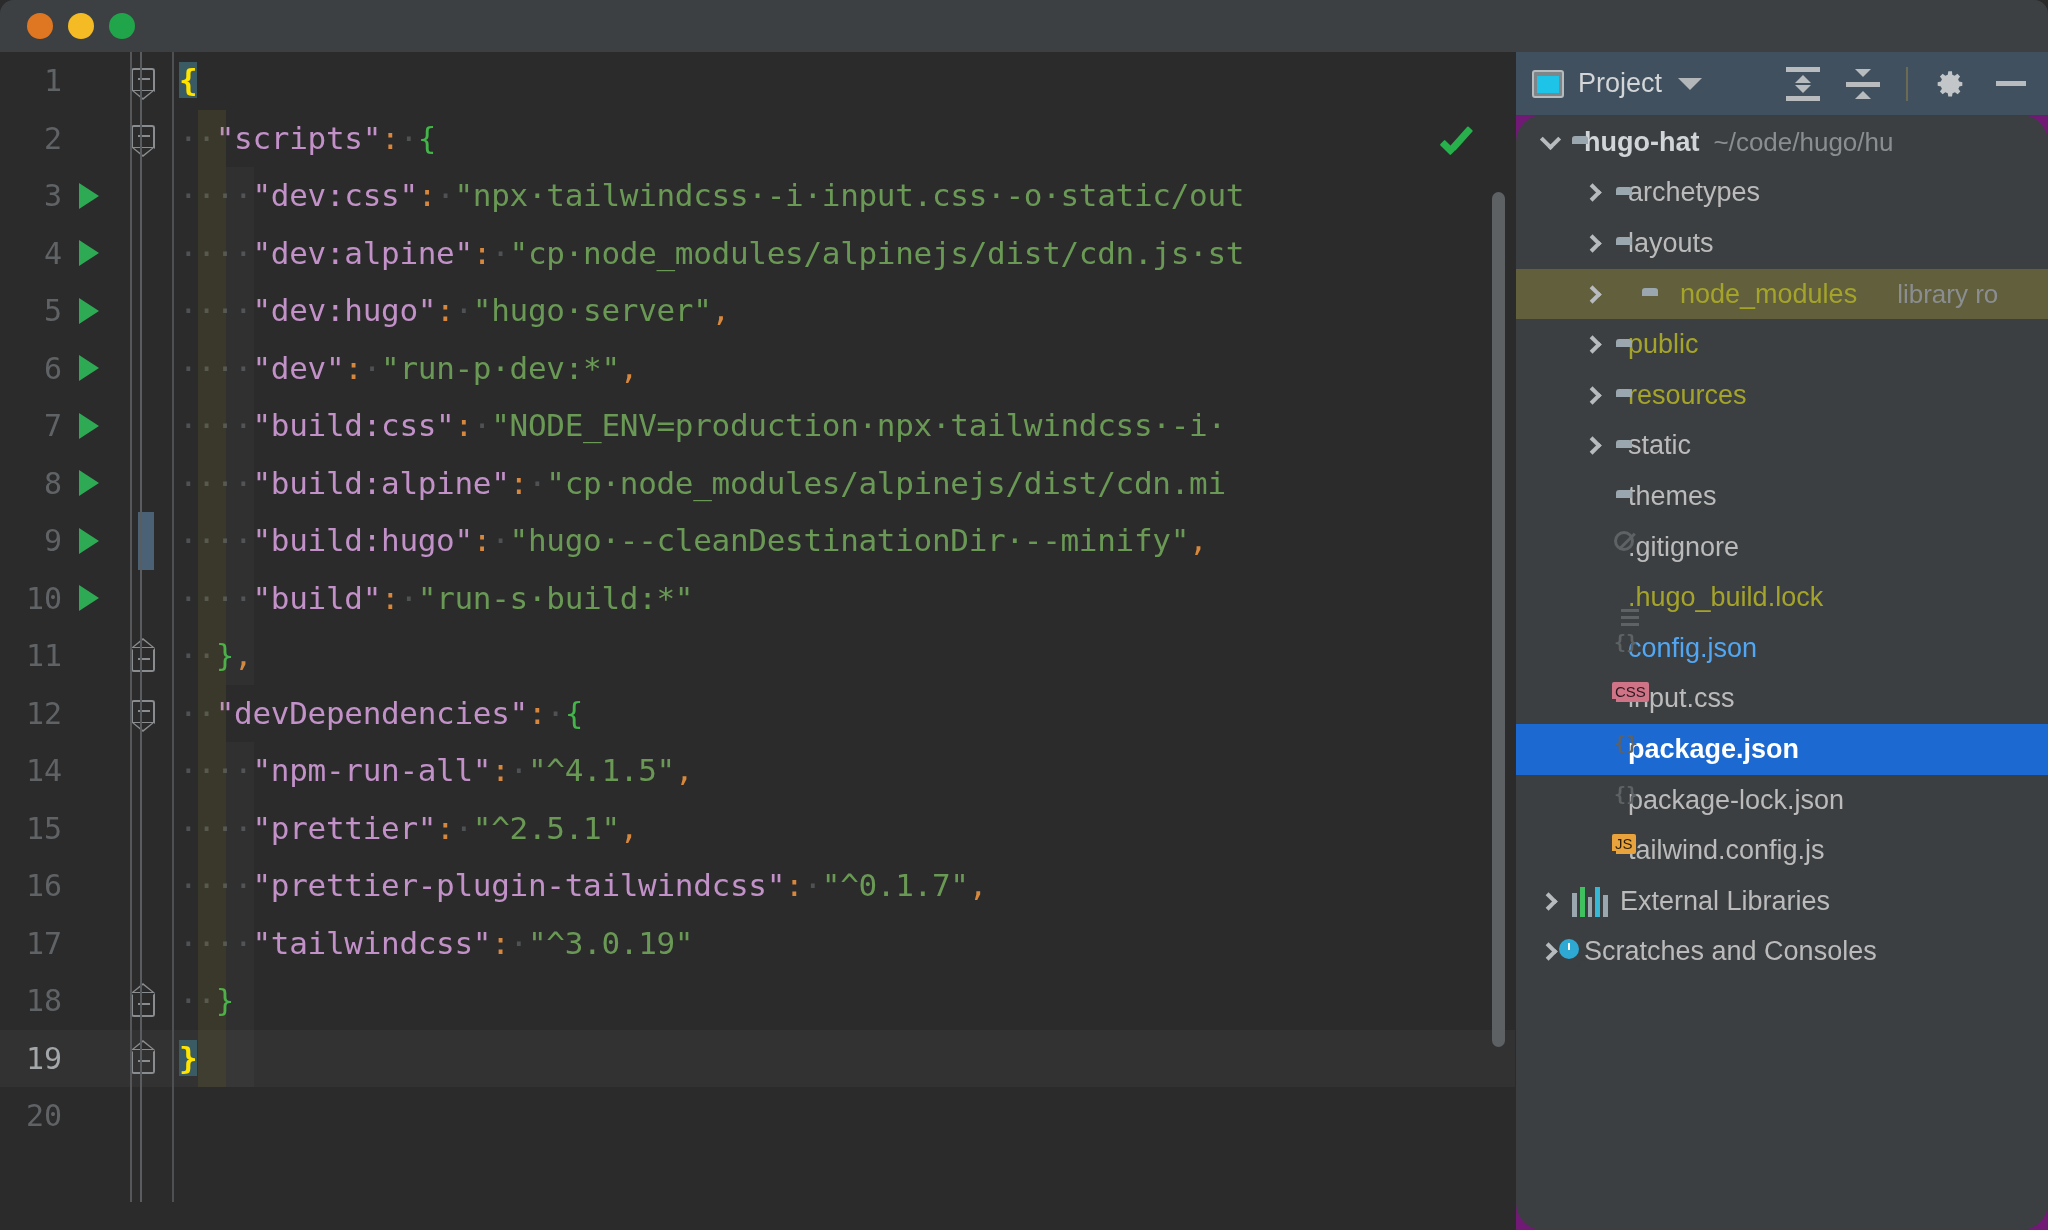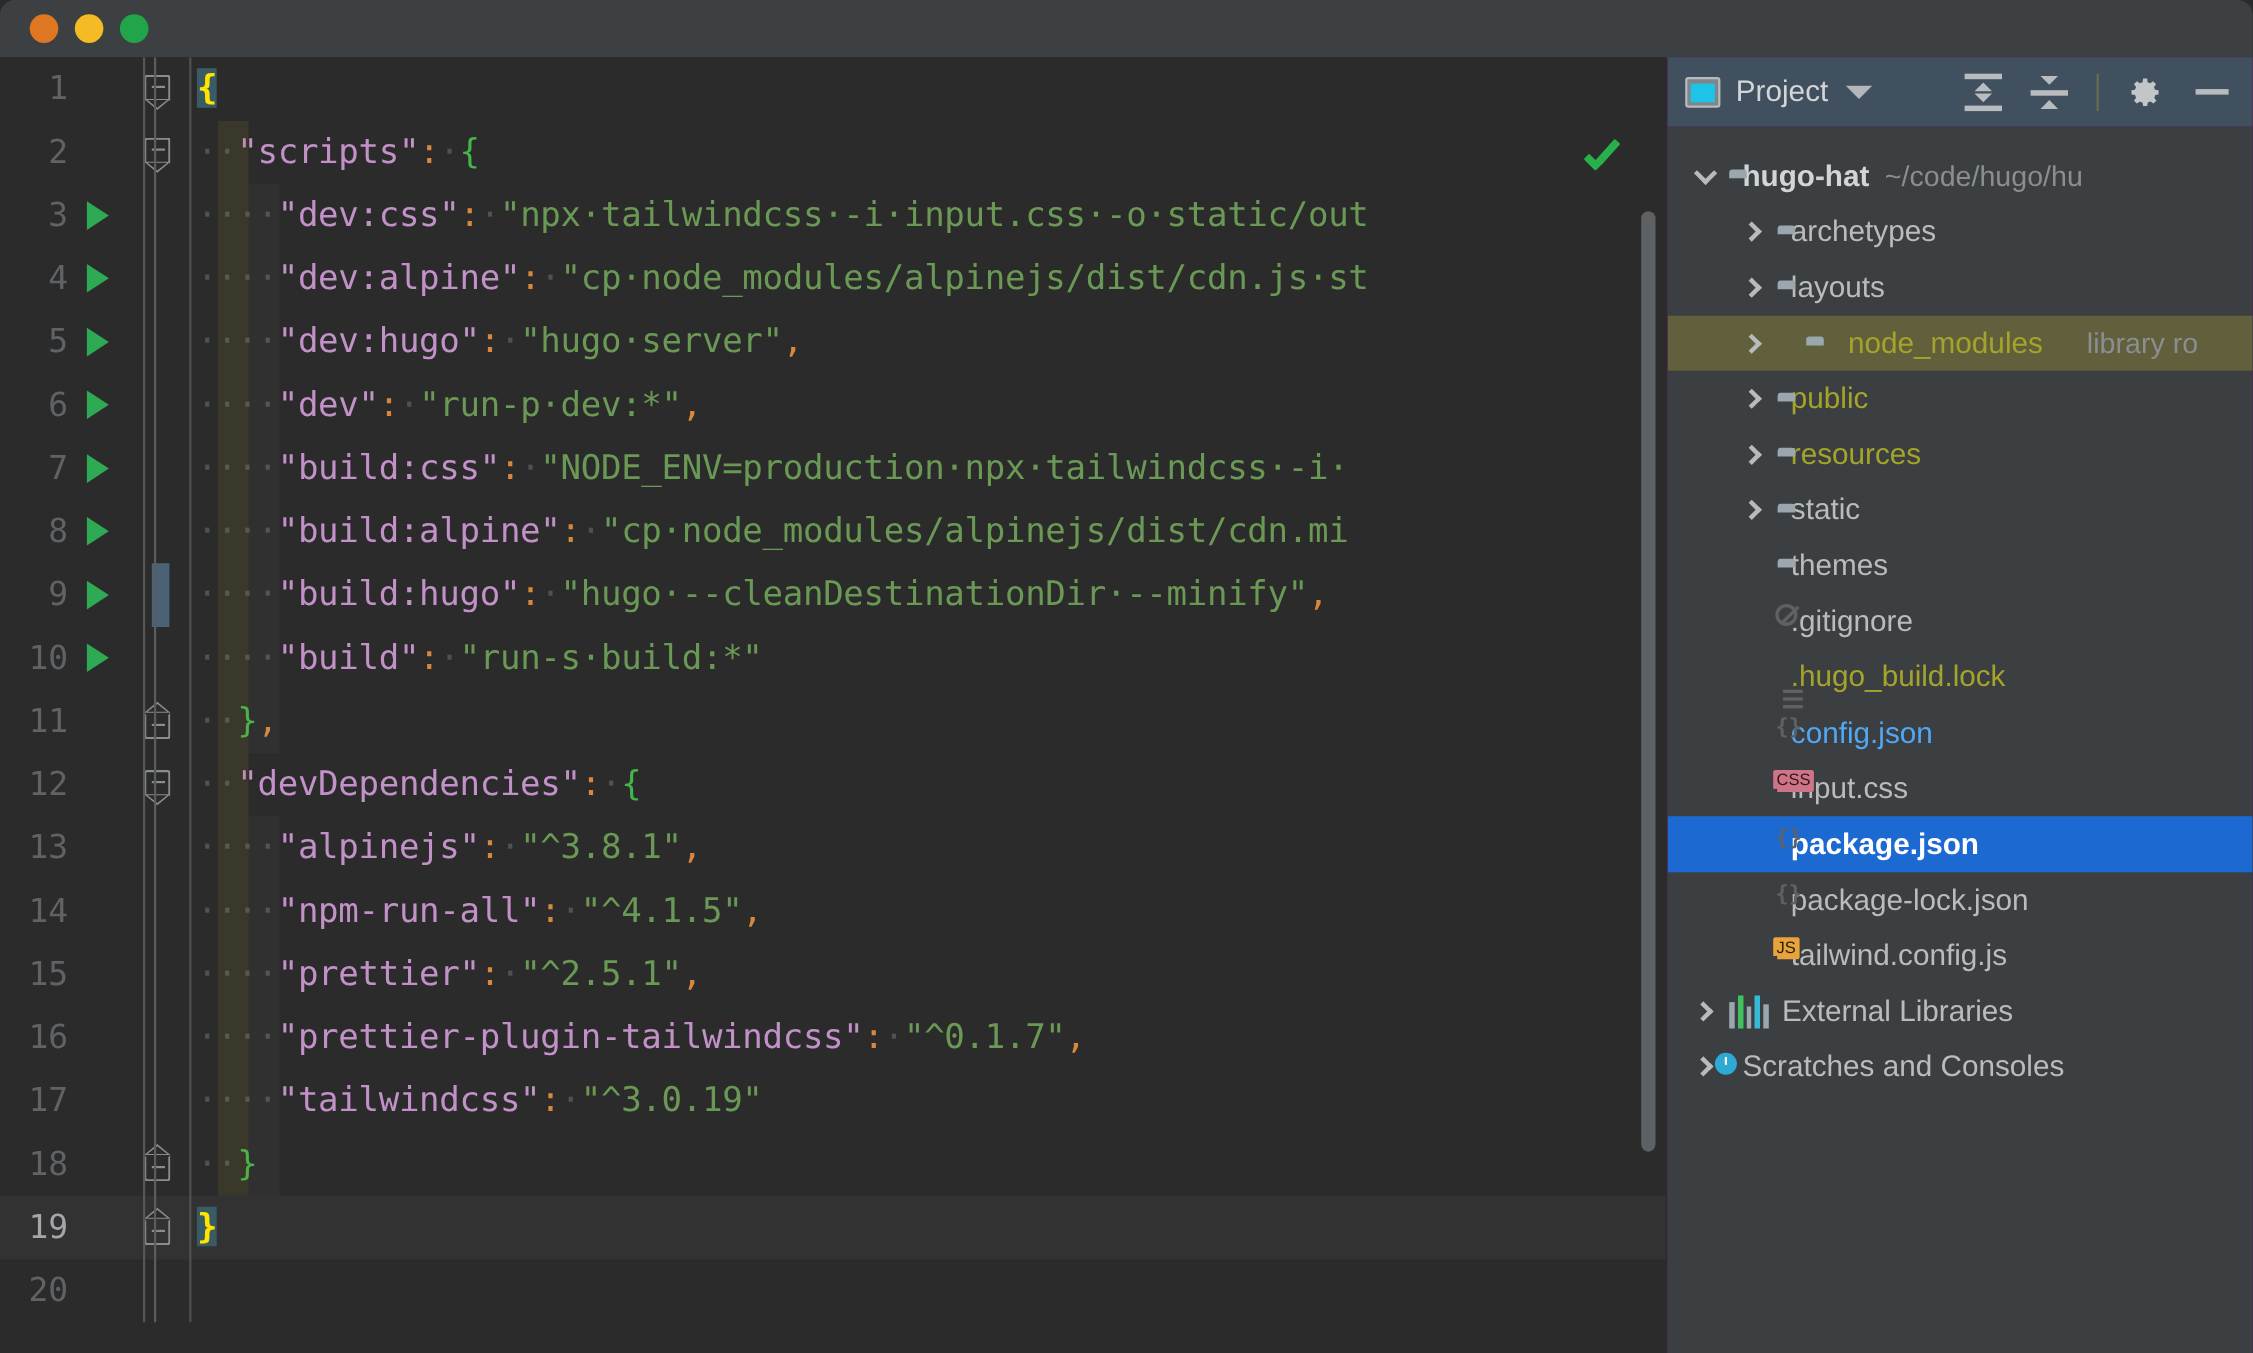--- a/index.html
+++ b/index.html
@@ -325,22 +325,23 @@
     border-left: 8px solid transparent; border-right: 8px solid transparent;
     border-bottom: 8px solid #b8bcbf;
   }
   .hdr-sep { width: 2px; height: 34px; background: #6a6b52; flex: none; margin: 0 6px; }
   .ic-minimize { width: 30px; height: 5px; background: #b8bcbf; }
 
   
   .tree {
     flex: 1;
     background: #3c3f41;
-    padding-top: 20px;
+    padding-top: 2px;
     overflow: hidden;
+    border-radius: 27px;
   }
   .tnode {
     display: flex;
     align-items: center;
     height: 50.6px;
     white-space: nowrap;
     padding-right: 4px;
   }
   .tnode.sel { background: #1d69d2; }
   .tnode.hl  { background: #615f3c; gap: 26px; }
@@ -606,28 +607,20 @@
                 <span class="fold-mark top">
                   <i class="box"></i>
                   <i class="tipd"></i>
                 </span>
               </span>
             </div>
             <div class="code"><span class="inner"><span class="t-dot">··</span><span class="t-key">"devDependencies"</span><span class="t-punct">:</span><span class="t-dot">·</span><span class="t-brace">{</span></span></div>
           </div>
           <div class="row">
             <div class="gutter">
-              <span class="lineno">13</span>
-              <span class="run-arrow"></span>
-              <span class="fold-col"></span>
-            </div>
-            <div class="code"><span class="inner"><span class="t-dot">····</span><span class="t-key">"alpinejs"</span><span class="t-punct">:</span><span class="t-dot">·</span><span class="t-str">"^3.8.1"</span><span class="t-punct">,</span></span></div>
-          </div>
-          <div class="row">
-            <div class="gutter">
               <span class="lineno">14</span>
               <span class="run-arrow"></span>
               <span class="fold-col"></span>
             </div>
             <div class="code"><span class="inner"><span class="t-dot">····</span><span class="t-key">"npm-run-all"</span><span class="t-punct">:</span><span class="t-dot">·</span><span class="t-str">"^4.1.5"</span><span class="t-punct">,</span></span></div>
           </div>
           <div class="row">
             <div class="gutter">
               <span class="lineno">15</span>
               <span class="run-arrow"></span>

